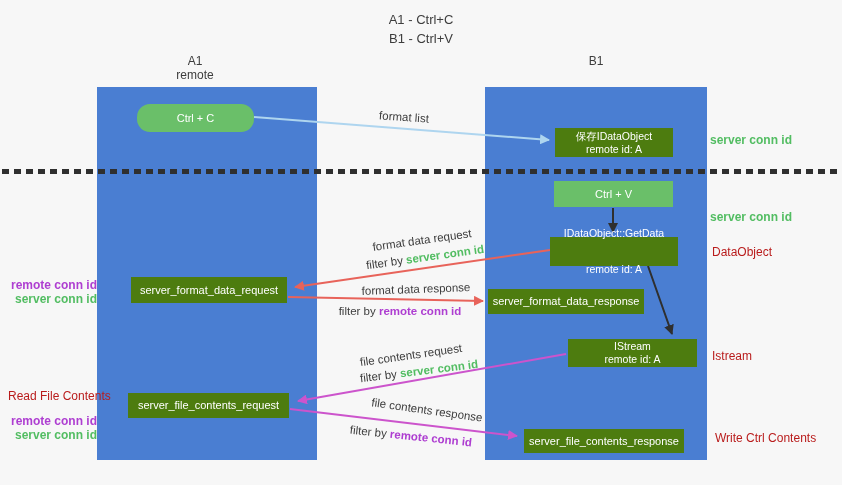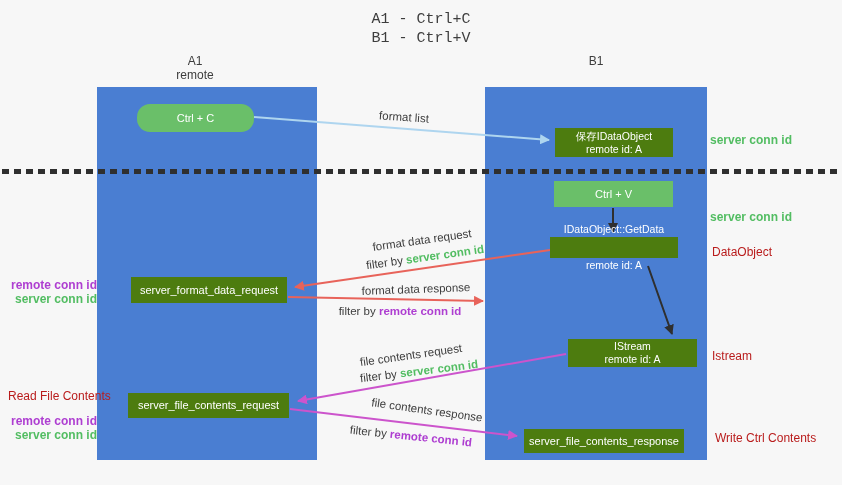--- a/index.html
+++ b/index.html
@@ -3,21 +3,21 @@
 <meta charset="utf-8">
 <style>
   html,body{margin:0;padding:0;}
   body{
     width:842px;height:485px;
     font-family:"Liberation Sans", sans-serif;
     background:#f7f7f7;
     overflow:hidden;
   }
   .diagram{position:relative;width:842px;height:485px;background:#f7f7f7;}
-  .title{position:absolute;left:0;right:0;top:10px;text-align:center;color:#3d3d3d;font-size:15px;line-height:19px;font-family:Liberation Mono, monospace;}
+  .title{position:absolute;left:0;right:0;top:10px;text-align:center;color:#3d3d3d;font-size:13px;line-height:19px;}
   .col-header{position:absolute;text-align:center;color:#3d3d3d;font-size:12px;line-height:14px;}
   .column{position:absolute;background:#4a7ed2;top:87px;height:373px;z-index:1;}
   .arrow-layer{position:absolute;left:0;top:0;z-index:2;}
   .box{
     position:absolute;z-index:3;
     display:flex;flex-direction:column;align-items:center;justify-content:center;
     color:#ffffff;font-size:11px;line-height:13px;text-align:center;
     box-sizing:border-box;
   }
   .green{background:#6abf69;}
@@ -82,29 +82,32 @@
 
   <div class="box orange" style="left:555px;top:128px;width:118px;height:29px;font-size:10.5px;">
     <div>保存IDataObject</div>
     <div>remote id: A</div>
   </div>
 
   <div class="box green" style="left:554px;top:181px;width:119px;height:26px;">
     <div>Ctrl + V</div>
   </div>
 
-  <div class="box orange" style="left:550px;top:237px;width:128px;height:21px;font-size:10.5px;gap:23px;">
+  <div class="box orange" style="left:550px;top:237px;width:128px;height:29px;font-size:10.5px;gap:23px;">
     <div>IDataObject::GetData</div>
     <div>remote id: A</div>
   </div>
 
   <div class="box orange" style="left:131px;top:277px;width:156px;height:26px;">
     <div>server_format_data_request</div>
   </div>
 
+  <div class="box orange" style="left:488px;top:289px;width:156px;height:25px;">
+    <div>server_format_data_response</div>
+  </div>
 
   <div class="box orange" style="left:568px;top:339px;width:129px;height:28px;font-size:10.5px;">
     <div>IStream</div>
     <div>remote id: A</div>
   </div>
 
   <div class="box orange" style="left:128px;top:393px;width:161px;height:25px;">
     <div>server_file_contents_request</div>
   </div>
 

